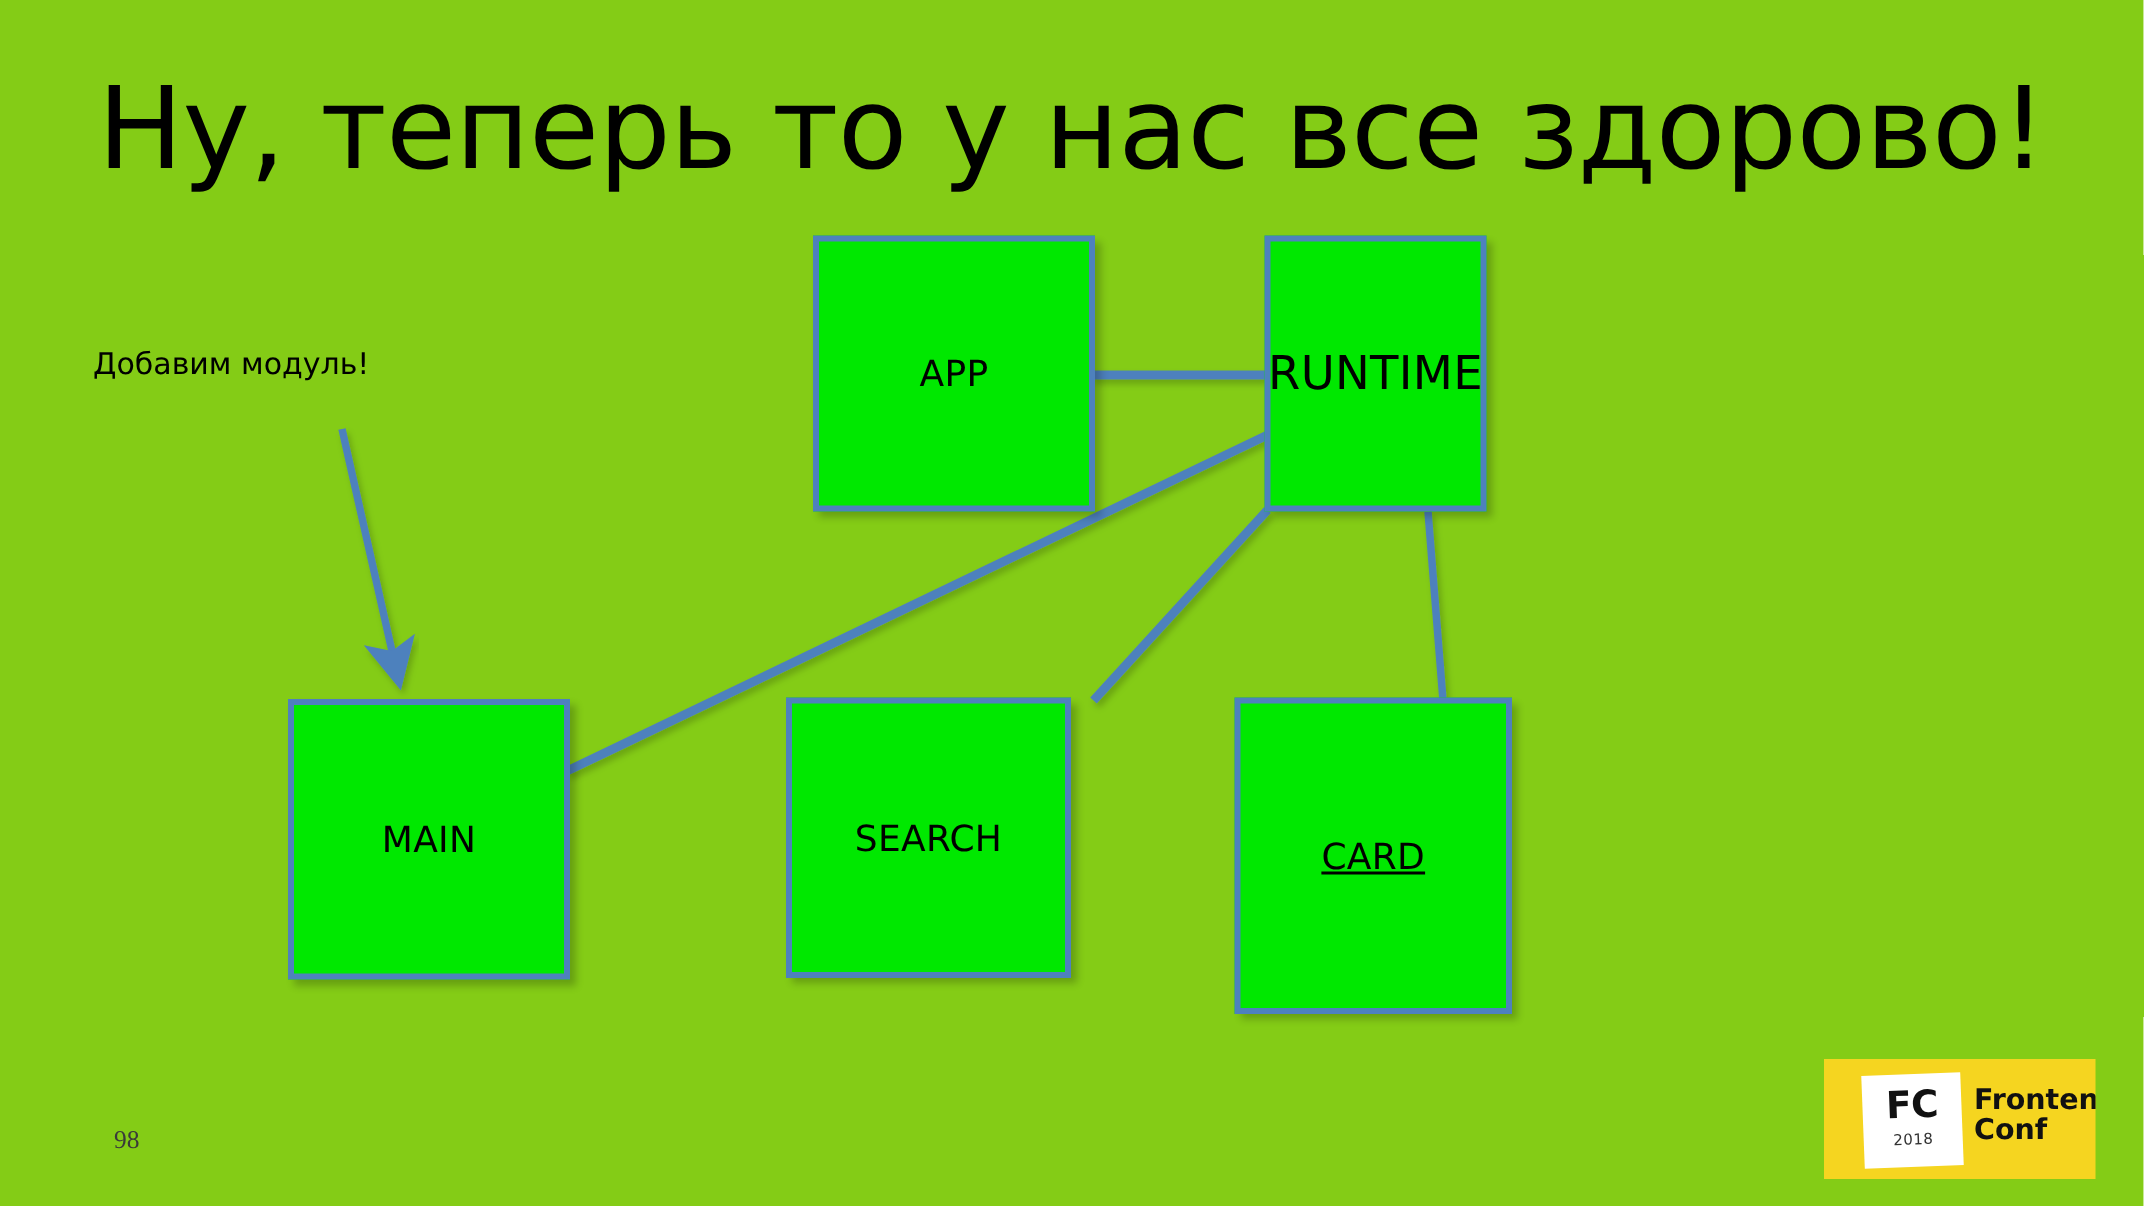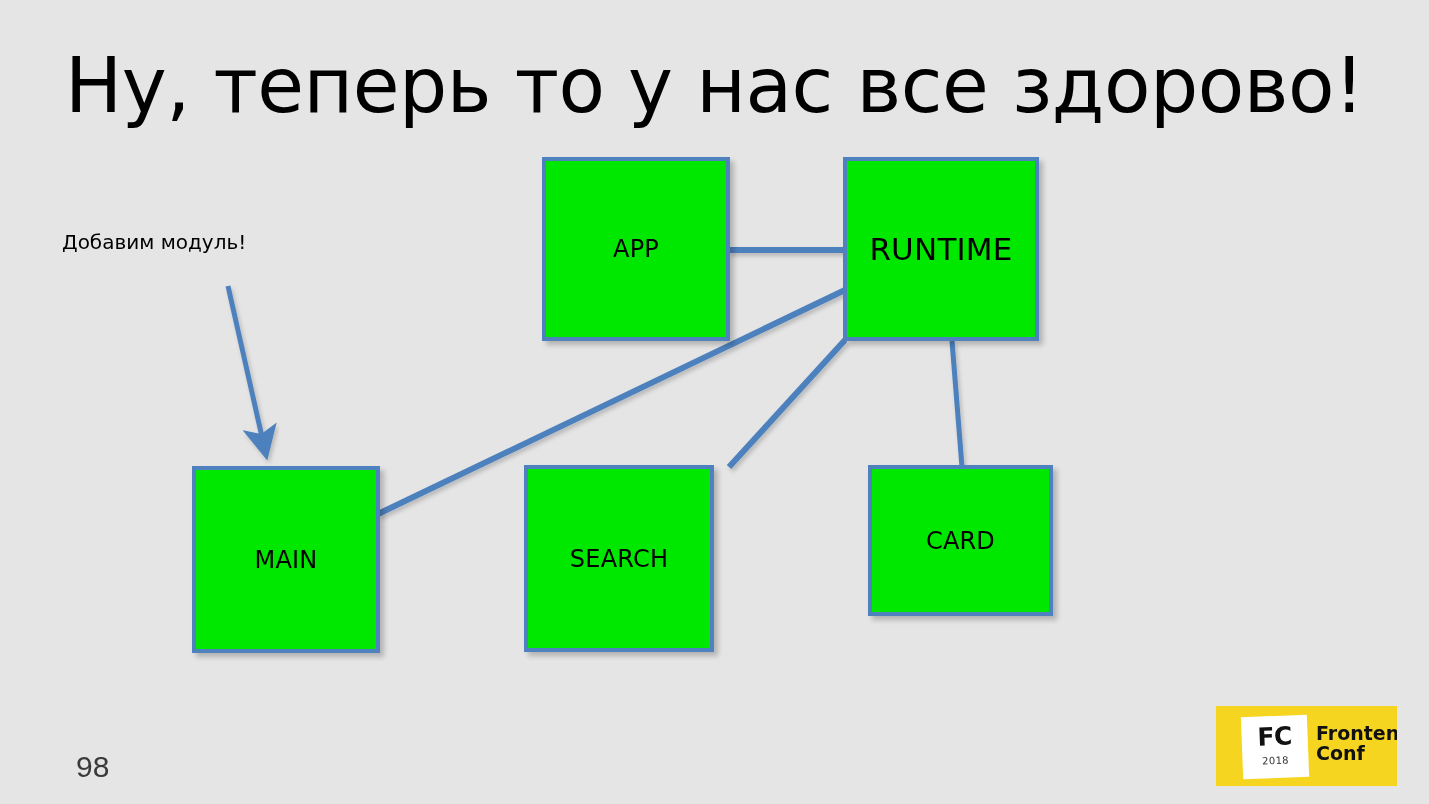--- a/index.html
+++ b/index.html
@@ -4,21 +4,21 @@
 <style>
   html, body {
     margin: 0;
     padding: 0;
     background: #ffffff;
   }
   #slide {
     position: relative;
     width: 1429px;
     height: 804px;
-    background: #e5e5e5;
+    background: #84cc16;
     overflow: hidden;
     font-family: "Liberation Sans", sans-serif;
   }
 
   
   #slide-title {
     position: absolute;
     left: 0;
     top: 48px;
     width: 1429px;
@@ -67,35 +67,35 @@
   .node-label {
     font-family: "DejaVu Sans", sans-serif;
     font-size: 24px;
     font-weight: 400;
     color: #000000;
     letter-spacing: 0.2px;
     white-space: nowrap;
   }
 
   #node-app     { left: 542px; top: 157px; width: 188px; height: 184px; }
-  #node-runtime { left: 843px; top: 157px; width: 196px; height: 184px; }
+  #node-runtime { left: 843px; top: 157px; width: 148px; height: 184px; }
   #node-main    { left: 192px; top: 466px; width: 188px; height: 187px; }
   #node-search  { left: 524px; top: 465px; width: 190px; height: 187px; }
-  #node-card    { left: 868px; top: 465px; width: 185px; height: 151px; }
+  #node-card    { left: 823px; top: 465px; width: 185px; height: 211px; text-decoration: underline; }
 
   
   #node-runtime .node-label { font-size: 31px; }
 
   
   #page-number {
     position: absolute;
     left: 76px;
     top: 750px;
-    font-family: Liberation Sans, sans-serif;
-    font-size: 30px;
+    font-family: Liberation Serif, serif;
+    font-size: 17px;
     color: #3a3a3a;
   }
 
   
   #logo {
     position: absolute;
     left: 1216px;
     top: 706px;
     width: 181px;
     height: 80px;

